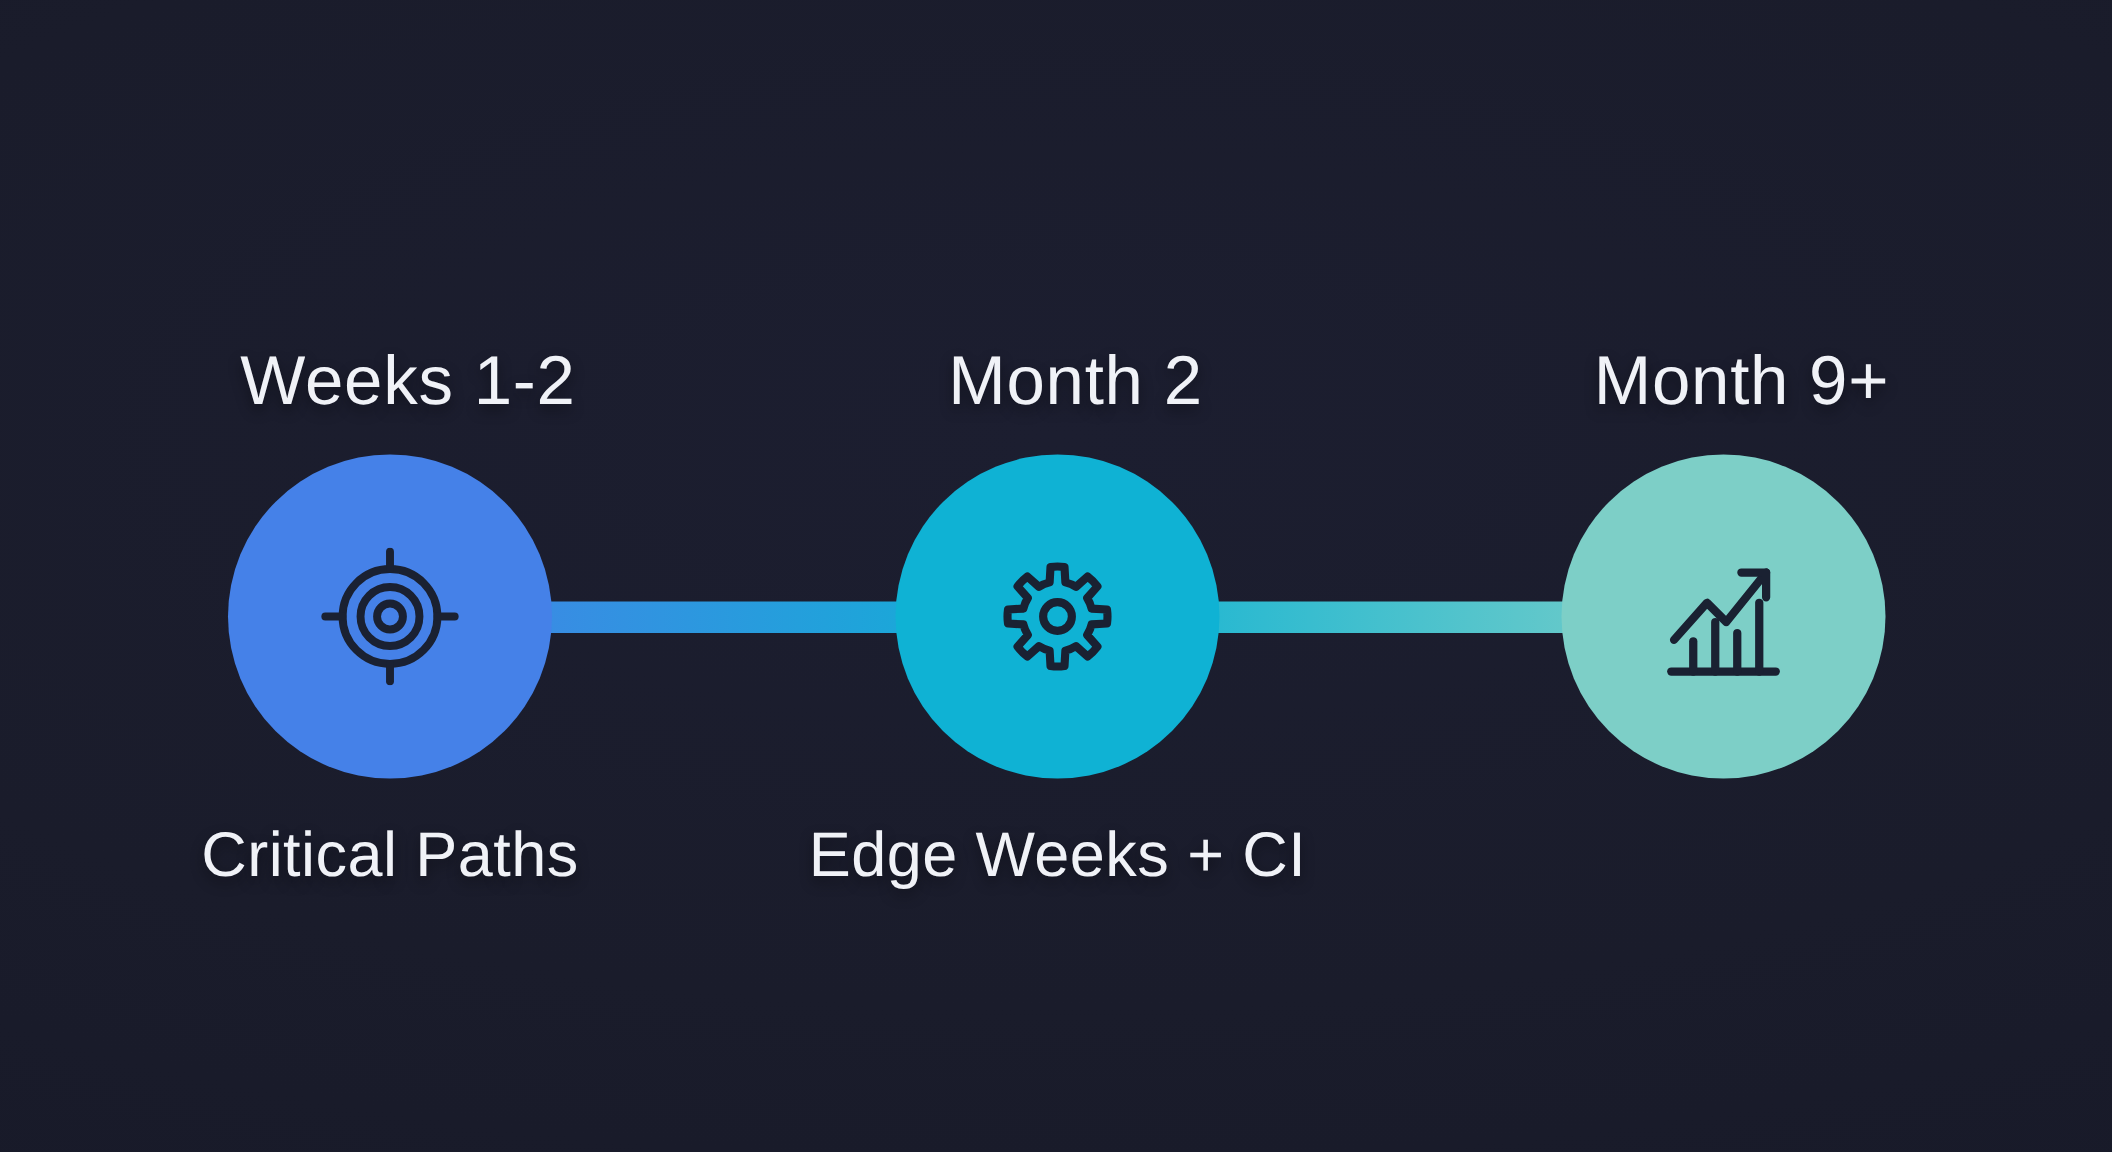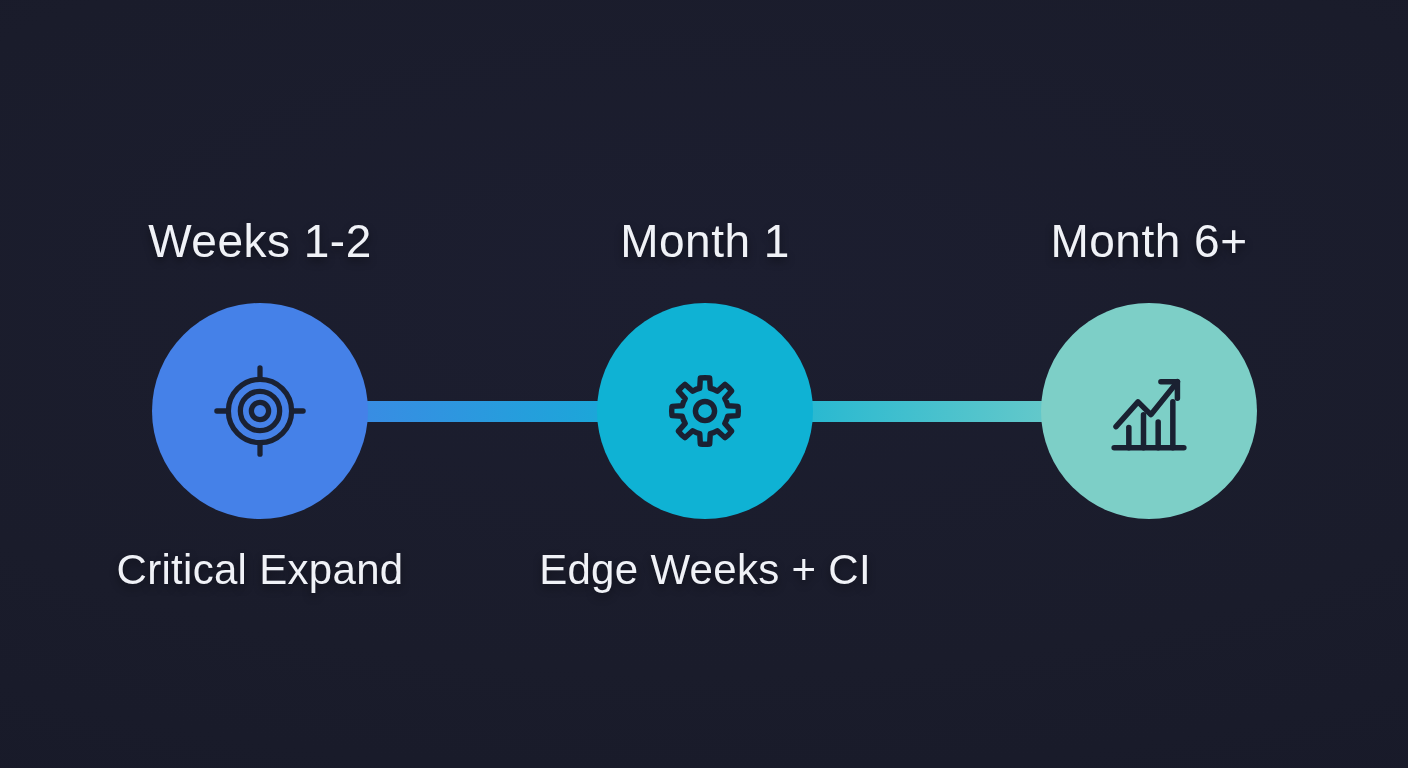--- a/index.html
+++ b/index.html
@@ -36,21 +36,21 @@
   }
   .stage-1 { left: 40px; }
   .stage-2 { left: 485px; }
   .stage-3 { left: 929px; }
 
   .period {
     position: absolute;
     top: 214px;
     left: 0;
     width: 100%;
-    margin: 0;
+    margin: 12px;
     text-align: center;
     font-size: 46px;
     font-weight: 400;
     letter-spacing: 0.5px;
     color: #f0f2f7;
     text-shadow: 0 4px 9px rgba(0, 0, 0, 0.40);
   }
 
   .circle {
     position: absolute;
@@ -98,46 +98,46 @@
           <circle cx="48" cy="48" r="33"></circle>
           <circle cx="48" cy="48" r="20.5"></circle>
           <circle cx="48" cy="48" r="9"></circle>
           <line x1="48" y1="3" x2="48" y2="15"></line>
           <line x1="48" y1="81" x2="48" y2="93"></line>
           <line x1="3" y1="48" x2="15" y2="48"></line>
           <line x1="81" y1="48" x2="93" y2="48"></line>
         </svg>
       </span>
     </div>
-    <div class="stage-label">Critical Expand</div>
+    <div class="stage-label">Critical Paths</div>
   </section>
 
   <section class="stage stage-2">
-    <h2 class="period">Month 1</h2>
+    <h2 class="period">Month 2</h2>
     <div class="circle" style="background-color: rgb(15, 178, 212);">
       <span class="icon" style="color: rgb(26, 33, 50);">
         <svg width="80" height="80" viewBox="0 0 96 96" fill="none" stroke="currentColor" stroke-width="6.5" stroke-linejoin="round" stroke-linecap="round">
           <path d="M41.7 20.7 L42.4 8.4 A40 40 0 0 1 53.6 8.4 L54.3 20.7
                    A28 28 0 0 1 62.8 24.3 L72.1 16 A40 40 0 0 1 80 23.9 L71.7 33.2
                    A28 28 0 0 1 75.3 41.7 L87.6 42.4 A40 40 0 0 1 87.6 53.6 L75.3 54.3
                    A28 28 0 0 1 71.7 62.8 L80 72.1 A40 40 0 0 1 72.1 80 L62.8 71.7
                    A28 28 0 0 1 54.3 75.3 L53.6 87.6 A40 40 0 0 1 42.4 87.6 L41.7 75.3
                    A28 28 0 0 1 33.2 71.7 L23.9 80 A40 40 0 0 1 16 72.1 L24.3 62.8
                    A28 28 0 0 1 20.7 54.3 L8.4 53.6 A40 40 0 0 1 8.4 42.4 L20.7 41.7
                    A28 28 0 0 1 24.3 33.2 L16 23.9 A40 40 0 0 1 23.9 16 L33.2 24.3
                    A28 28 0 0 1 41.7 20.7 Z"></path>
           <circle cx="48" cy="48" r="11.5"></circle>
         </svg>
       </span>
     </div>
     <div class="stage-label">Edge Weeks + CI</div>
   </section>
 
   <section class="stage stage-3">
-    <h2 class="period">Month 6+</h2>
+    <h2 class="period">Month 9+</h2>
     <div class="circle" style="background-color: rgb(125, 207, 199);">
       <span class="icon" style="color: rgb(26, 33, 50);">
         <svg width="88" height="88" viewBox="0 0 96 96" fill="none" stroke="currentColor" stroke-width="6" stroke-linecap="round" stroke-linejoin="round">
           <path d="M10 88 H86"></path>
           <path d="M26 66 V88"></path>
           <path d="M42 52 V88"></path>
           <path d="M58 60 V88"></path>
           <path d="M74 38 V88"></path>
           <path d="M12 65 L36 38 L50 52 L79 16"></path>
           <path d="M61 16 H79 V34"></path>

